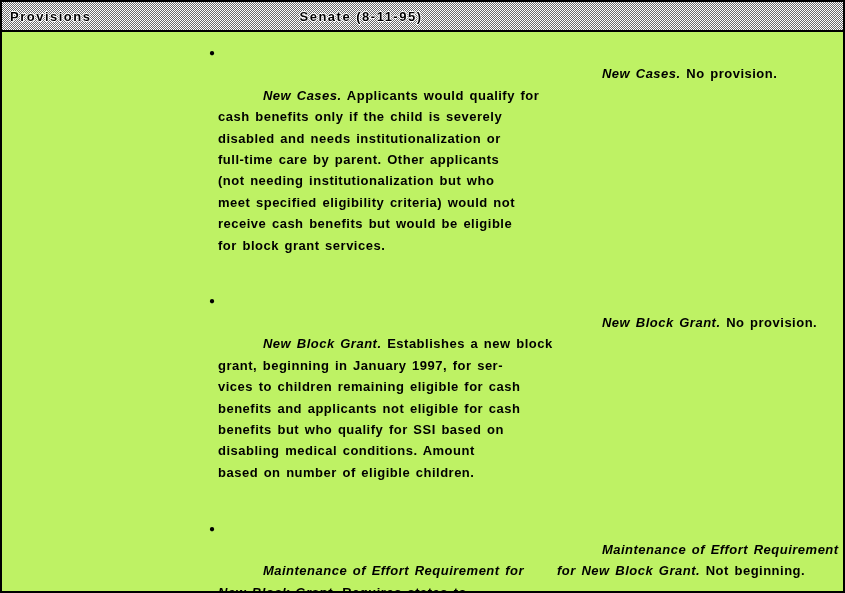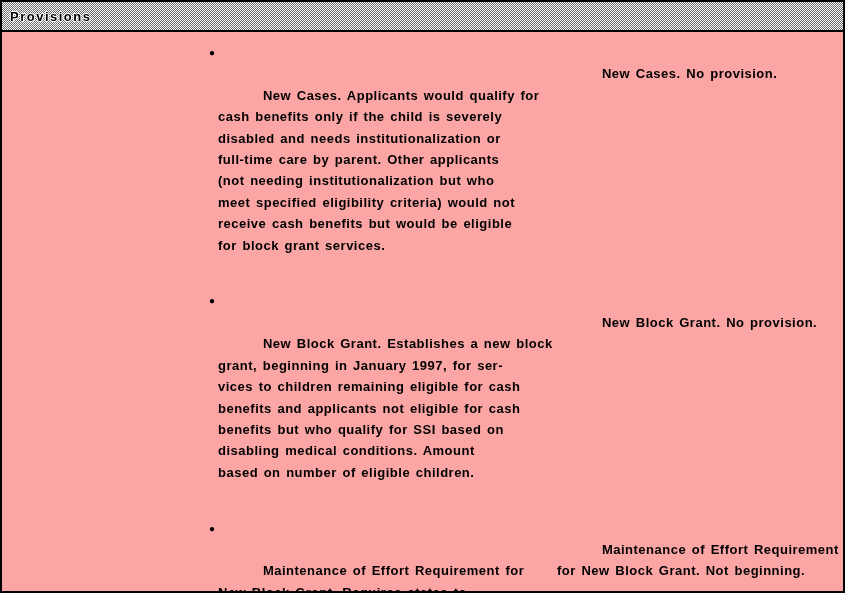--- a/index.html
+++ b/index.html
@@ -1,21 +1,21 @@
 <!DOCTYPE html>
 <html><head>
 <meta charset="utf-8">
 <style>
   * { margin: 0; padding: 0; box-sizing: border-box; }
   html, body { background: #ffffff; }
   .doc-table {
     width: 845px;
     height: 593px;
     border: 2px solid #000000;
-    background: #fca5a5;
+    background: #bef264;
     font-family: "Liberation Sans", "DejaVu Sans", sans-serif;
     color: #000000;
     overflow: hidden;
   }
   
   .thead {
     display: grid;
     grid-template-columns: 203px 348px 1fr;
     height: 30px;
     align-items: center;
@@ -50,30 +50,31 @@
   .provision-cell { padding-left: 9px; font-weight: bold; }
   .house-cell { position: relative; padding-left: 13px; }
   .senate-cell { padding-left: 4px; padding-right: 2px; }
   .bullet {
     position: absolute;
     left: 4px;
     top: 0;
     font-size: 10px;
     line-height: 21.4px;
   }
-  .lead { font-weight: bold; }
+  .lead { font-weight: bold; font-style: italic; }
   .btxt { font-weight: bold; font-style: normal; }
 </style>
 </head>
 <body>
 
 <div class="doc-table">
 
   <div class="thead">
     <div class="th th-provisions">Provisions</div>
+    <div class="th th-senate">Senate (8-11-95)</div>
   </div>
 
   <div class="tbody">
 
     <div class="trow">
       <div class="cell provision-cell"></div>
       <div class="cell house-cell">
         <span class="bullet">●</span>
         <span class="lead">New Cases.</span><span class="btxt"> Applicants would qualify for
 cash benefits only if the child is severely

